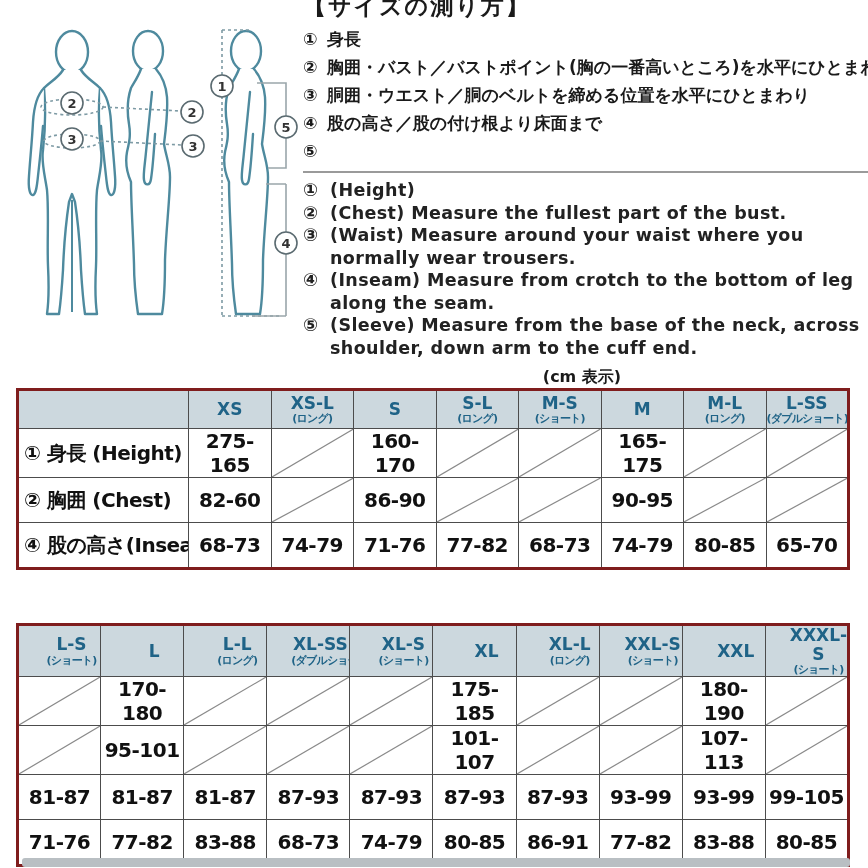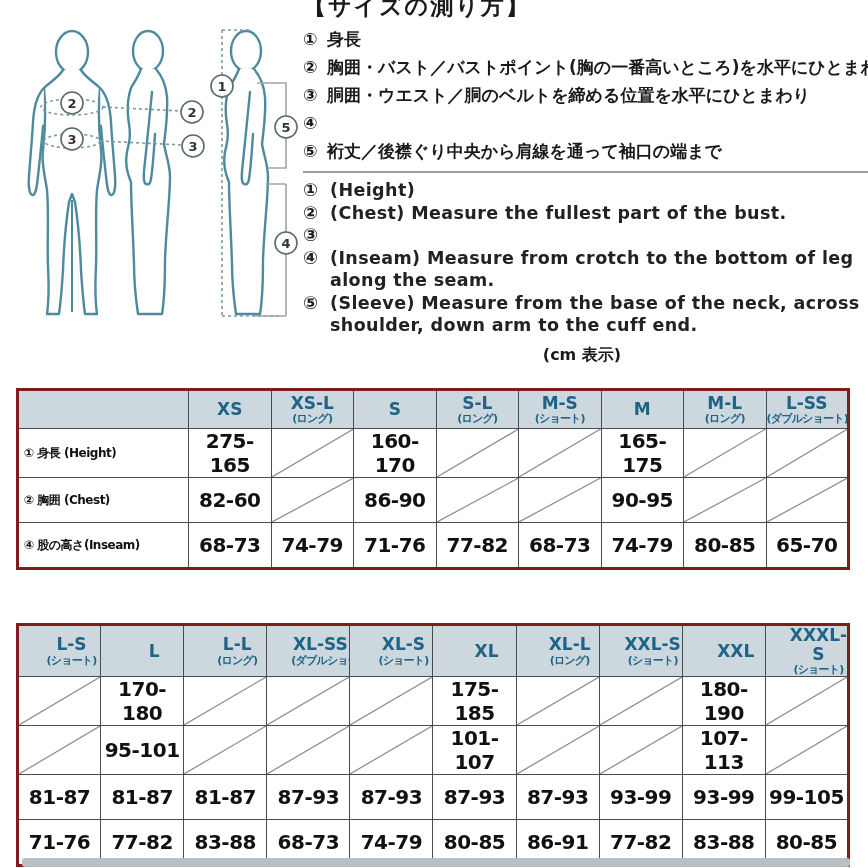--- a/index.html
+++ b/index.html
@@ -33,21 +33,21 @@
               border:3px solid #7f1d1d;}
   .size-table th,.size-table td{border:1px solid #4c4c4c;padding:0;overflow:hidden;}
   #size-table-1{top:388px;}
   #size-table-2{top:623px;}
   #size-table-1 thead th{height:37px;}
   #size-table-2 thead th{height:41px;padding-left:24px;}
   .size-table thead th{background:#ccd8de;color:#1f6387;vertical-align:middle;}
   .size-table .size{font-size:17px;font-weight:700;line-height:1.1;}
   .size-table .sub{font-size:11px;font-weight:700;letter-spacing:-0.8px;white-space:nowrap;line-height:1.1;margin-top:1px;}
   #size-table-1 th.corner{width:169px;background:#ccd8de;}
-  .size-table tbody th.rowhead{background:#fff;text-align:left;padding-left:5px;font-size:12px;
+  .size-table tbody th.rowhead{background:#fff;text-align:left;padding-left:5px;font-size:20px;
         font-weight:700;white-space:nowrap;letter-spacing:-0.5px;color:#111;}
   .size-table tbody td{height:44px;text-align:center;vertical-align:middle;
         font-size:20px;font-weight:700;color:#111;letter-spacing:-0.5px;position:relative;}
   td.empty .slash{position:absolute;left:0;top:0;width:100%;height:100%;display:block;}
   td.empty .slash line{stroke:#8a8a8a;stroke-width:1.2;}
 
   .cropped-bar{position:absolute;left:22px;top:858px;width:828px;height:9px;
         background:#b9bfc3;border-radius:3px;}
 </style>
 </head>
@@ -112,38 +112,40 @@
         <div class="g-item">
           <span class="marker">②</span>
           <span class="g-text">胸囲・バスト／バストポイント(胸の一番高いところ)を水平にひとまわり</span>
         </div>
         <div class="g-item">
           <span class="marker">③</span>
           <span class="g-text">胴囲・ウエスト／胴のベルトを締める位置を水平にひとまわり</span>
         </div>
         <div class="g-item">
           <span class="marker">④</span>
+          <span class="g-text">股の高さ／股の付け根より床面まで</span>
         </div>
         <div class="g-item">
           <span class="marker">⑤</span>
-          <span class="g-text">裄丈／後襟ぐり中央から肩線を通って袖口の端まで</span>
         </div>
       </div>
     <hr class="divider">
     <div class="g-list" id="en-list">
         <div class="g-item">
           <span class="marker">①</span>
           <span class="g-text">(Height)</span>
         </div>
         <div class="g-item">
           <span class="marker">②</span>
           <span class="g-text">(Chest) Measure the fullest part of the bust.</span>
         </div>
         <div class="g-item">
           <span class="marker">③</span>
+          <span class="g-text">(Waist) Measure around your waist where you
+normally wear trousers.</span>
         </div>
         <div class="g-item">
           <span class="marker">④</span>
           <span class="g-text">(Inseam) Measure from crotch to the bottom of leg
 along the seam.</span>
         </div>
         <div class="g-item">
           <span class="marker">⑤</span>
           <span class="g-text">(Sleeve) Measure from the base of the neck, across
 shoulder, down arm to the cuff end.</span>

